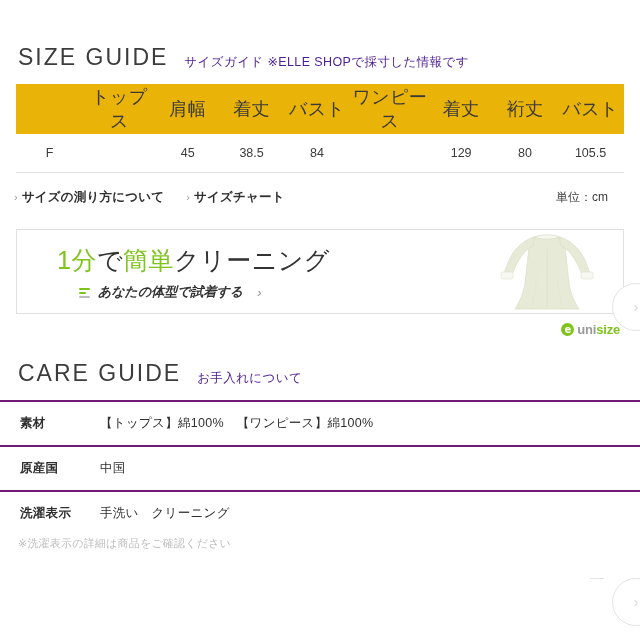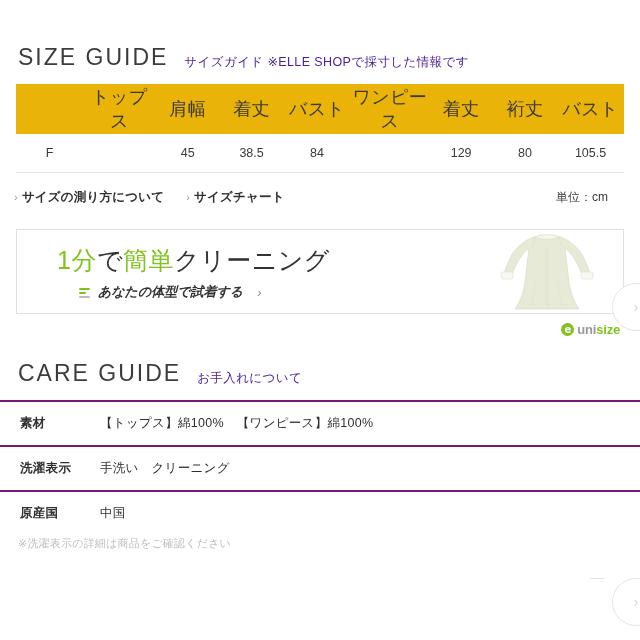--- a/index.html
+++ b/index.html
@@ -372,26 +372,26 @@
       <span class="section-sub">お手入れについて</span>
     </div>
 
     <table class="care-table">
       <tbody>
         <tr>
           <th>素材</th>
           <td>【トップス】綿100%　【ワンピース】綿100%</td>
         </tr>
         <tr>
+          <th>原産国</th>
+          <td>中国</td>
+        </tr>
+        <tr>
           <th>洗濯表示</th>
           <td>手洗い　クリーニング</td>
-        </tr>
-        <tr>
-          <th>原産国</th>
-          <td>中国</td>
         </tr>
       </tbody>
     </table>
     <div class="care-note">※洗濯表示の詳細は商品をご確認ください</div>
   </div>
 
   <div class="edge-circle top">›</div>
   <div class="edge-rule"></div>
   <div class="edge-circle bottom">›</div>
 

